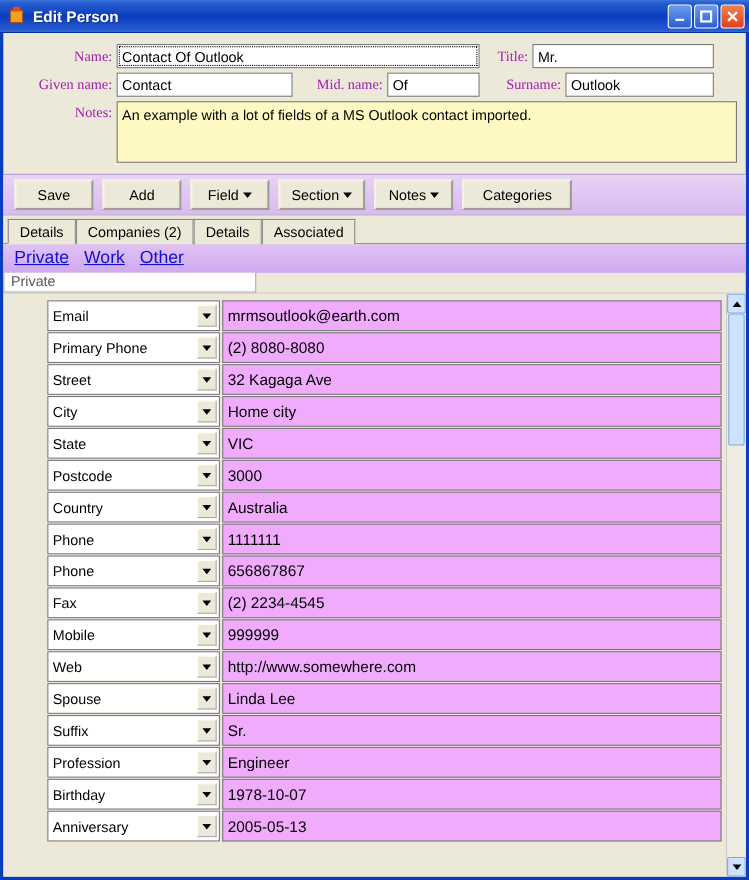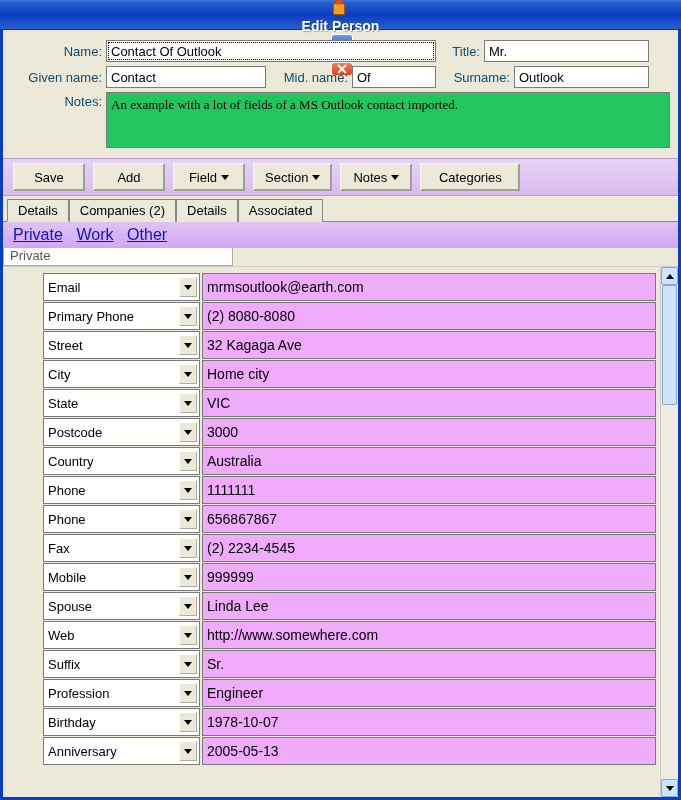--- a/index.html
+++ b/index.html
@@ -12,21 +12,20 @@
     height: 800px;
     overflow: hidden;
   }
   .titlebar {
     height: 30px;
     background: linear-gradient(to bottom, #3b77e0 0%, #2a5fd0 8%, #0a3cc0 50%, #2a5fd0 100%);
     display: flex;
     align-items: center;
     padding: 0 4px;
     border-bottom: 1px solid #003399;
-    flex-direction: column;
   }
   .titlebar .icon {
     width: 18px; height: 18px;
     margin: 0 6px 0 2px;
     display: inline-flex; align-items: center; justify-content: center;
   }
   .titlebar .title {
     color: #fff;
     font-weight: bold;
     font-size: 14px;
@@ -53,38 +52,38 @@
     border: 3px solid #0a3cc0;
     border-top: none;
     display: flex;
     flex-direction: column;
   }
 
   .form-top {
     padding: 10px 8px 6px 8px;
   }
   .row { display: flex; align-items: center; margin-bottom: 4px; }
-  .lbl { text-align: right; padding-right: 4px; color: #0c4a6e; }
+  .lbl { text-align: right; padding-right: 4px; color: #a21caf; font-family: Liberation Serif, serif; }
   .inp {
     border: 1px solid #7a7a7a;
     background: #fff;
     height: 22px;
     padding: 2px 4px;
     font-family: inherit;
     font-size: 13px;
     line-height: 16px;
   }
   .inp.focus { outline: 1px dotted #000; outline-offset: -3px; }
   .notes-area {
     border: 1px solid #7a7a7a;
-    background: #22c55e;
+    background: #fef9c3;
     height: 56px;
     flex: 1;
     padding: 4px;
-    font-family: Liberation Serif, serif;
+    font-family: Liberation Sans, sans-serif;
     font-size: 13px;
     resize: none;
     overflow-y: scroll;
   }
 
   .toolbar {
     background: #e3c8f2;
     background: linear-gradient(to bottom, #e8d4f5, #d8baf0);
     border-top: 1px solid #b89ad0;
     border-bottom: 1px solid #b89ad0;
@@ -404,35 +403,35 @@
           <div class="grid-select">
             <span>Mobile</span>
             <div class="dd">
               <span class="caret-down"></span>
             </div>
           </div>
           <input class="grid-val" value="999999" style="">
         </div>
         <div class="grid-row">
           <div class="grid-select">
+            <span>Web</span>
+            <div class="dd">
+              <span class="caret-down"></span>
+            </div>
+          </div>
+          <input class="grid-val" value="http://www.somewhere.com" style="">
+        </div>
+        <div class="grid-row">
+          <div class="grid-select">
             <span>Spouse</span>
             <div class="dd">
               <span class="caret-down"></span>
             </div>
           </div>
           <input class="grid-val" value="Linda Lee" style="">
-        </div>
-        <div class="grid-row">
-          <div class="grid-select">
-            <span>Web</span>
-            <div class="dd">
-              <span class="caret-down"></span>
-            </div>
-          </div>
-          <input class="grid-val" value="http://www.somewhere.com" style="">
         </div>
         <div class="grid-row">
           <div class="grid-select">
             <span>Suffix</span>
             <div class="dd">
               <span class="caret-down"></span>
             </div>
           </div>
           <input class="grid-val" value="Sr." style="">
         </div>

